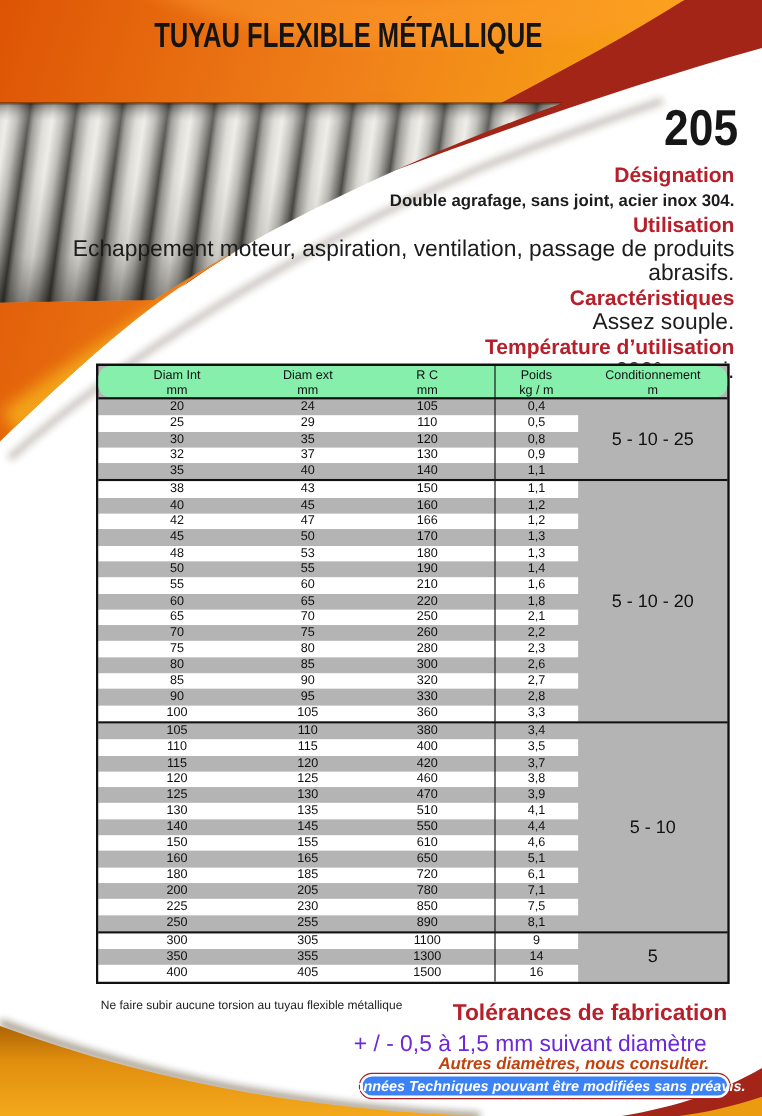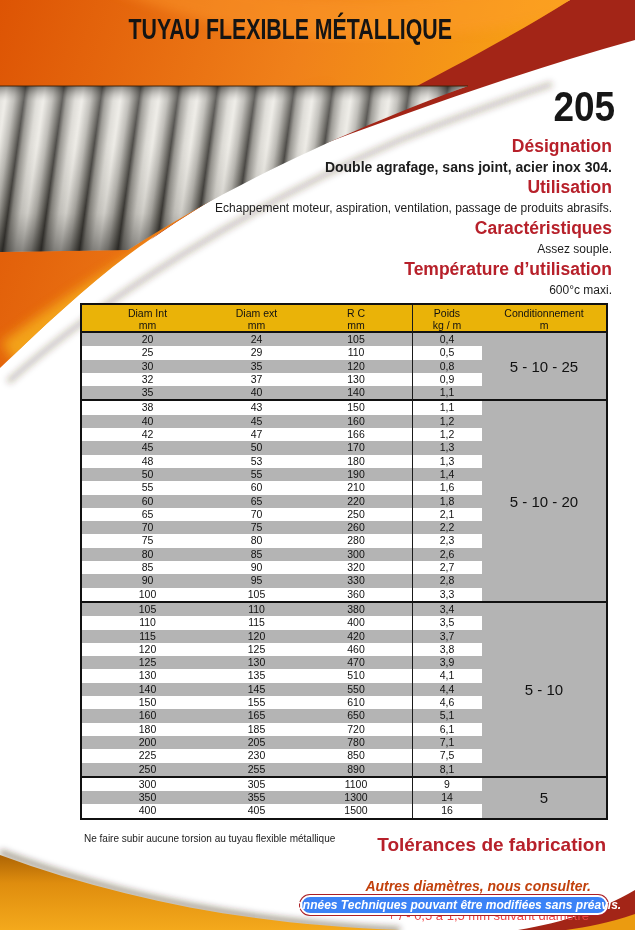--- a/index.html
+++ b/index.html
@@ -15,45 +15,45 @@
     font-size:26px;font-weight:700;letter-spacing:0px;color:#141414;
   }
   .title span{display:inline-block;transform:scale(.82,1.12);transform-origin:center;white-space:nowrap;}
   .prodnum{
     position:absolute;right:20px;top:86px;font-size:42px;font-weight:700;line-height:1;color:#161616;
   }
   .prodnum span{display:inline-block;transform:scaleX(.88);transform-origin:right center;}
   
   .sections{position:absolute;left:60px;right:23px;top:136px;text-align:right;}
   .sec-heading{font-size:17.5px;font-weight:700;color:#b7202a;line-height:21px;}
-  .sec-body{font-size:12px;color:#1c1c1c;line-height:20px;}
+  .sec-body{font-size:19px;color:#1c1c1c;line-height:20px;}
   .sections .sec:first-child .sec-body{font-weight:700;font-size:14px;padding-left:16px;}
   
   .spec-table{
     position:absolute;left:80px;top:303px;width:528px;
     border:2px solid #111;box-sizing:border-box;background:#b4b4b4;
     font-size:10.5px;color:#111;
   }
-  .thead{display:grid;grid-template-columns:131px 87px 112px 70px 124px;background:#eab308;}
+  .thead{display:grid;grid-template-columns:131px 87px 112px 70px 124px;background:#86efac;border-radius:10px;}
   .th{text-align:center;padding-top:2px;line-height:12px;height:24px;}
   .tgroup{display:flex;border-top:2px solid #111;}
   .tgroup-rows{width:400px;}
   .trow{display:grid;grid-template-columns:131px 87px 112px 70px;height:13.3px;line-height:13.3px;}
   .trow.gray{background:#b4b4b4;}
   .trow.white{background:#ffffff;}
   .td{text-align:center;}
   .cond-cell{
     width:124px;background:#b4b4b4;display:flex;align-items:center;justify-content:center;
     font-size:15px;
   }
   .vrule{position:absolute;top:0;bottom:0;left:330px;width:1px;background:#1a1a1a;}
   
   .note{position:absolute;left:84px;top:833px;font-size:10px;color:#222;}
   .tol-heading{position:absolute;right:29px;top:834px;font-size:19px;font-weight:700;color:#b7202a;}
-  .tol-line1{position:absolute;right:46px;top:908px;font-size:13px;color:#ef4444;}
+  .tol-line1{position:absolute;right:46px;top:860px;font-size:19px;color:#6d28d9;}
   .tol-line2{position:absolute;right:44px;top:878px;font-size:14px;font-weight:700;font-style:italic;color:#c2410c;}
   .badge{
     position:absolute;left:300px;top:895px;width:308px;height:20px;box-sizing:border-box;
     background:#3b82f6;border:2px solid #ffffff;border-radius:11px;
     box-shadow:0 0 0 1px #ab1e24;
     color:#ffffff;font-size:12px;font-weight:700;font-style:italic;
     display:flex;align-items:center;justify-content:center;white-space:nowrap;
   }
 </style>
 </head>

